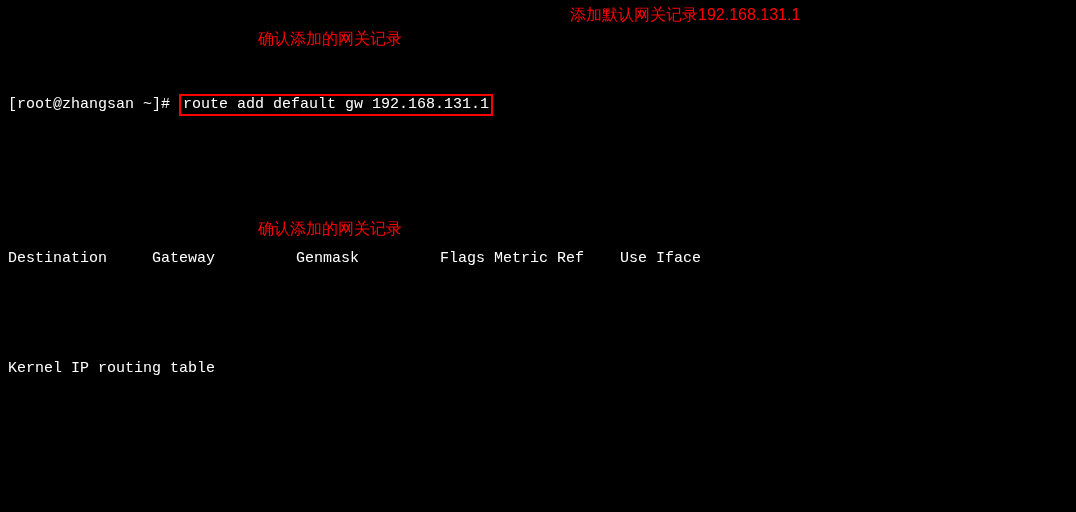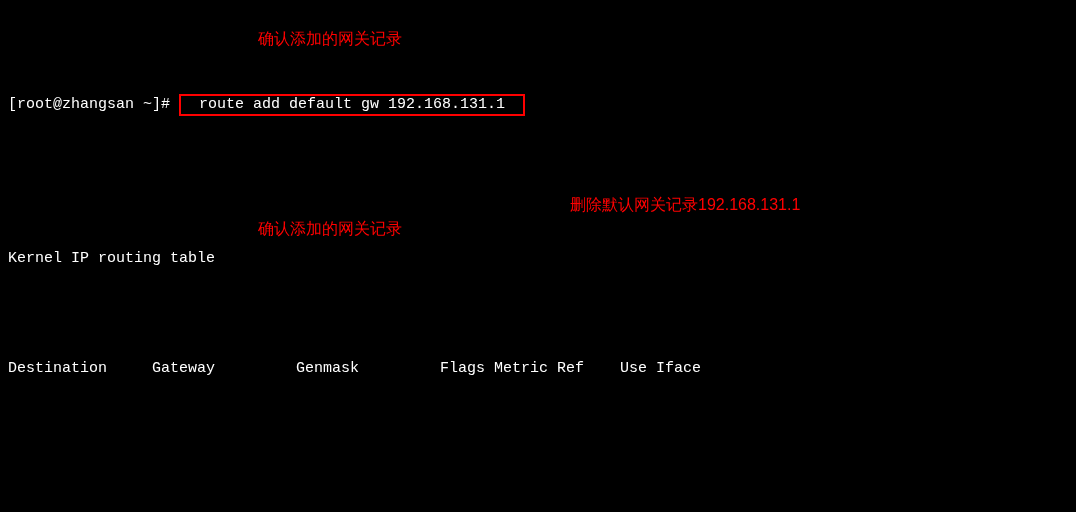--- a/index.html
+++ b/index.html
@@ -18,21 +18,21 @@
     position: relative;
     padding: 6px 8px;
     white-space: pre;
   }
   .line {
     display: block;
     height: 22px;
   }
   .boxed {
     border: 2px solid #f00;
-    padding: 0px 18px;
+    padding: 0px 2px;
     display: inline-block;
     line-height: 18px;
     margin-top:-1px;
   }
   .annot {
     position: absolute;
     color: #f00;
     font-family: "Microsoft YaHei", "SimSun", sans-serif;
     font-size: 16px;
     white-space: nowrap;
@@ -42,24 +42,24 @@
 <body>
 
 <div class="terminal">
 
   
   <span class="line"><span>[root@zhangsan ~]# </span><span class="boxed">route add default gw 192.168.131.1</span></span>
 
   
 
   
-  <span class="line">Kernel IP routing table</span>
+  <span class="line" id="hdr1">Destination     Gateway         Genmask         Flags Metric Ref    Use Iface</span>
 
   
-  <span class="line" id="hdr1">Destination     Gateway         Genmask         Flags Metric Ref    Use Iface</span>
+  <span class="line">Kernel IP routing table</span>
 
   
   
   
   
   
 
   
   
 
@@ -74,19 +74,19 @@
 
   
   
   
   
 
   
   
 
   
+  <span class="annot" style="top:4px; left:570px;">添加默认网关记录192.168.131.1</span>
   <span class="annot" style="top:28px; left:258px;">确认添加的网关记录</span>
-  <span class="annot" style="top:194px; left:570px;">删除默认网关记录192.168.131.1</span>
   <span class="annot" style="top:218px; left:258px;">确认添加的网关记录</span>
 
   
   
 </div>
 
 </body></html>

